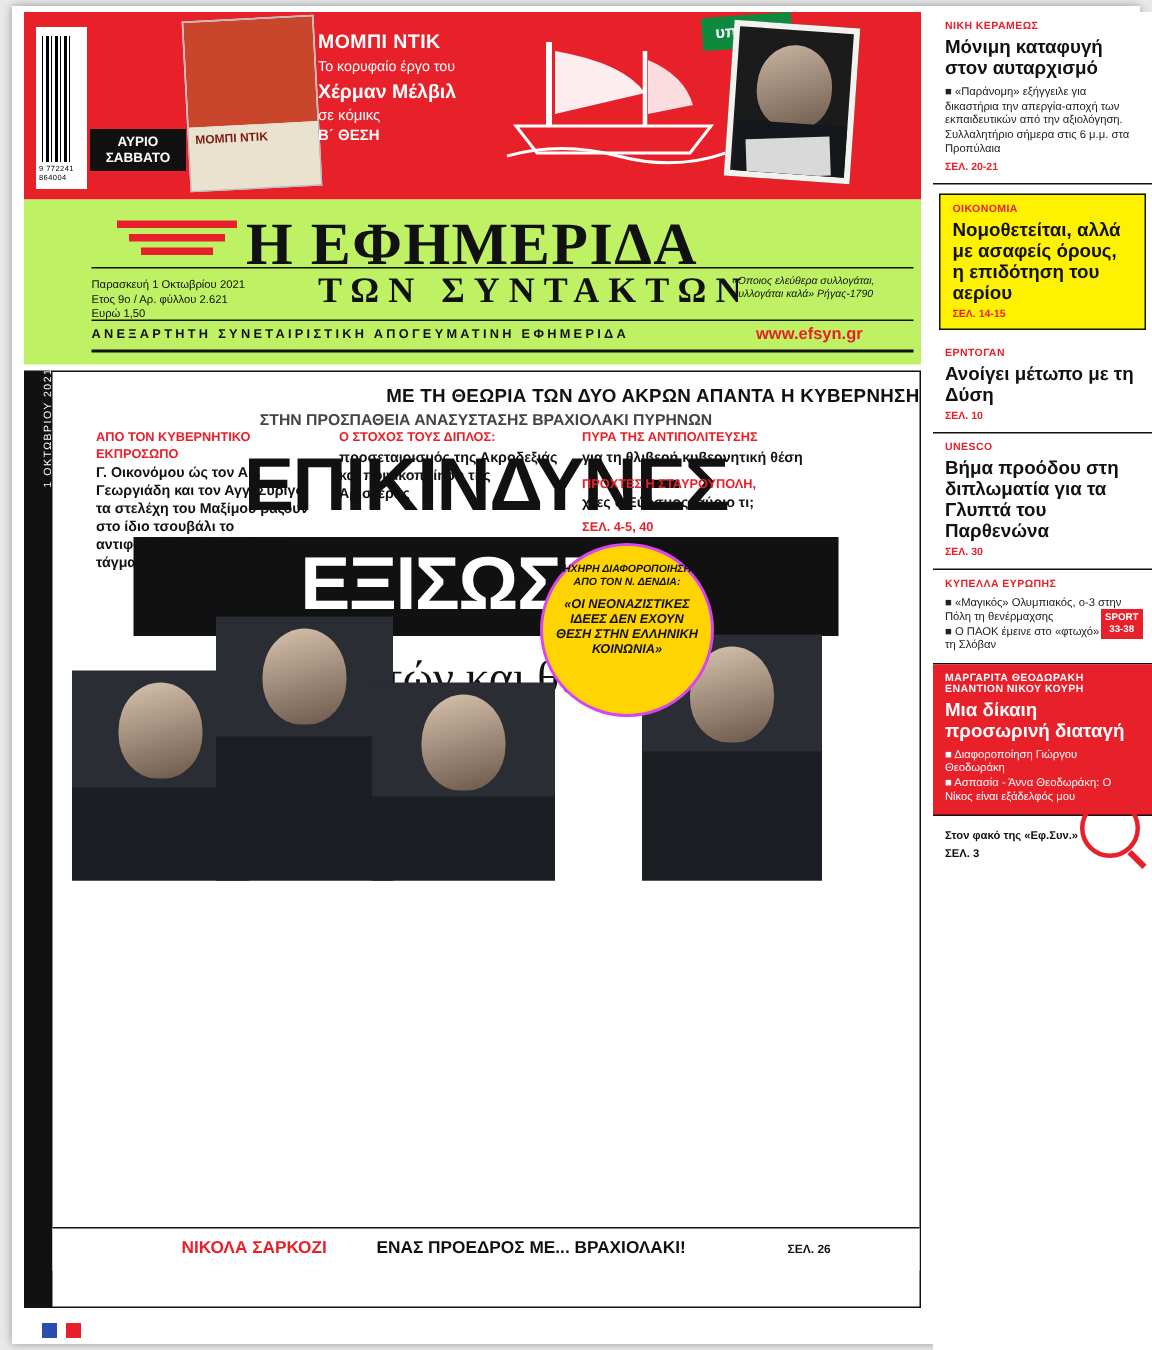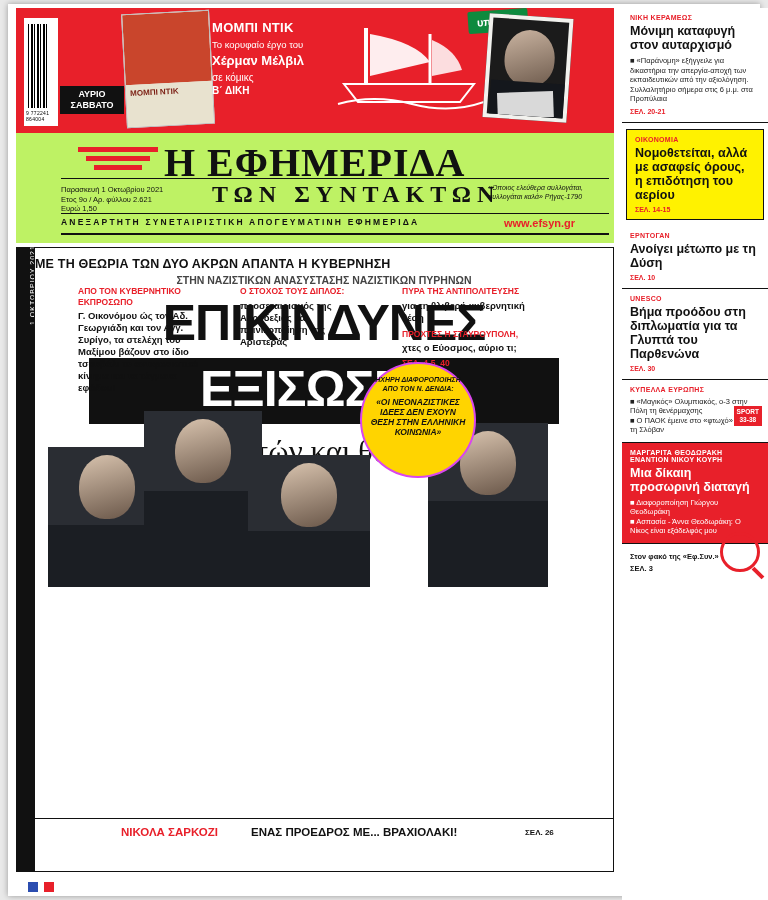--- a/index.html
+++ b/index.html
@@ -53,29 +53,29 @@
   .subline{position:absolute;left:45px;top:84px;font-size:8.5px;letter-spacing:2.2px;color:#111;font-weight:bold;text-align:right;}
   .dateblk{position:absolute;left:45px;top:52px;font-size:7.5px;line-height:9.5px;color:#111;}
   .quoteblk{position:absolute;left:472px;top:50px;width:120px;font-size:7px;line-height:9px;color:#111;font-style:italic;text-align:left;}
   .sitelink{position:absolute;left:488px;top:84px;font-size:11px;font-weight:bold;color:#e8202a;}
 
   
   .sidestrip{position:absolute;left:8px;top:243px;width:18px;height:625px;background:#111;color:#fff;}
   .sidestrip span{display:block;transform:rotate(-90deg);transform-origin:left top;position:absolute;
     left:13px;top:78px;font-size:7px;letter-spacing:1px;white-space:nowrap;}
   .main{position:absolute;left:26px;top:243px;width:580px;height:625px;background:#fff;border:1px solid #111;box-sizing:border-box;}
-  .kicker1{text-align:left;margin-top:9px;font-size:12.5px;font-weight:bold;color:#111;letter-spacing:.2px;}
+  .kicker1{text-align:right;margin-top:9px;font-size:12.5px;font-weight:bold;color:#111;letter-spacing:.2px;}
   .kicker2{text-align:center;margin-top:3px;font-size:10.5px;font-weight:bold;color:#444;}
   .bigw{text-align:center;margin-top:8px;font-size:50px;font-weight:bold;letter-spacing:-1px;color:#111;
     font-family:"Liberation Sans",sans-serif;}
   .bigb{margin:6px auto 0;width:470px;background:#111;color:#fff;text-align:center;font-size:50px;font-weight:bold;
     letter-spacing:-1px;padding:2px 0 6px;}
   .sub3{text-align:center;margin-top:10px;font-size:31px;color:#111;font-family:"Liberation Serif",serif;}
   .cols{position:absolute;left:56px;top:282px;width:472px;display:flex;gap:14px;}
-  .col{width:148px;margin-left:14px;}
+  .col{width:148px;}
   .col .h{font-size:8.5px;font-weight:bold;color:#e8202a;line-height:10.5px;}
   .col .b{font-size:9.5px;font-weight:bold;color:#111;line-height:12px;margin-top:3px;}
   .photos{position:absolute;left:40px;top:368px;width:500px;height:215px;}
   .pz{position:absolute;bottom:0;background:#2a2d33;}
   .pz .hd{position:absolute;left:50%;transform:translateX(-50%);top:8px;border-radius:50% 50% 46% 46%;
     background:linear-gradient(165deg,#d8c3ae,#6a5749);}
   .pz .bd{position:absolute;left:0;right:0;bottom:0;background:#1b1e23;}
   .bubble{position:absolute;left:352px;top:358px;width:116px;height:116px;border-radius:50%;background:#ffd400;
     border:2px solid #d946ef;box-sizing:border-box;text-align:center;padding:12px 8px;font-style:italic;}
   .bubble .k{font-size:7px;font-weight:bold;color:#111;line-height:8.5px;}
@@ -123,21 +123,21 @@
         <div class="cov2"></div>
         <div class="t">ΜΟΜΠΙ
 ΝΤΙΚ</div>
       </div>
       <div class="mobytext">
         <div class="l1">ΜΟΜΠΙ ΝΤΙΚ</div>
         <div class="l2">Το κορυφαίο
 έργο του</div>
         <div class="l3">Χέρμαν Μέλβιλ</div>
         <div class="l4">σε κόμικς</div>
-        <div class="l5">Β΄ ΔΙΚΗ</div>
+        <div class="l5">Β΄ ΘΕΣΗ</div>
       </div>
       <svg class="ship" viewBox="0 0 150 96">
         <path d="M10 70 L140 70 L126 88 L24 88 Z" fill="#e8202a" stroke="#fff" stroke-width="2"></path>
         <path d="M30 70 L30 14 L34 14 L34 70" fill="#fff"></path>
         <path d="M36 20 Q82 28 96 48 L36 62 Z" fill="#ffffff" opacity=".92"></path>
         <path d="M96 20 L96 70" stroke="#fff" stroke-width="3"></path>
         <path d="M98 26 Q122 36 128 56 L98 62 Z" fill="#fff" opacity=".85"></path>
         <path d="M4 90 Q40 80 78 90 T150 88" stroke="#fff" stroke-width="2" fill="none"></path>
       </svg>
       <div class="ypodes">υπό δες</div>
@@ -167,21 +167,21 @@
       <div class="sitelink">www.efsyn.gr</div>
       <div class="rule3"></div>
     </div>
 
     <div class="sidestrip">
       <span>1 ΟΚΤΩΒΡΙΟΥ 2021</span>
     </div>
 
     <div class="main">
       <div class="kicker1">ΜΕ ΤΗ ΘΕΩΡΙΑ ΤΩΝ ΔΥΟ ΑΚΡΩΝ ΑΠΑΝΤΑ Η ΚΥΒΕΡΝΗΣΗ</div>
-      <div class="kicker2">ΣΤΗΝ ΝΑΖΙΣΤΙΚΩΝ ΑΝΑΣΥΣΤΑΣΗΣ ΝΑΖΙΣΤΙΚΩΝ ΠΥΡΗΝΩΝ</div>
+      <div class="kicker2">ΣΤΗΝ ΠΡΟΣΠΑΘΕΙΑ ΑΝΑΣΥΣΤΑΣΗΣ ΒΡΑΧΙΟΛΑΚΙ ΠΥΡΗΝΩΝ</div>
       <div class="bigw">ΕΠΙΚΙΝΔΥΝΕΣ</div>
       <div class="bigb">ΕΞΙΣΩΣΕΙΣ</div>
       <div class="sub3">φασιστών και θυμάτων</div>
     </div>
 
     <div class="cols">
       <div class="col">
         <div class="h">ΑΠΟ ΤΟΝ ΚΥΒΕΡΝΗΤΙΚΟ ΕΚΠΡΟΣΩΠΟ</div>
         <div class="b">Γ. Οικονόμου ώς τον Αδ. Γεωργιάδη και τον Αγγ. Συρίγο, τα στελέχη του Μαξίμου βάζουν στο ίδιο τσουβάλι το αντιφασιστικό κίνημα και τα τάγματα εφόδου!</div>
       </div>

